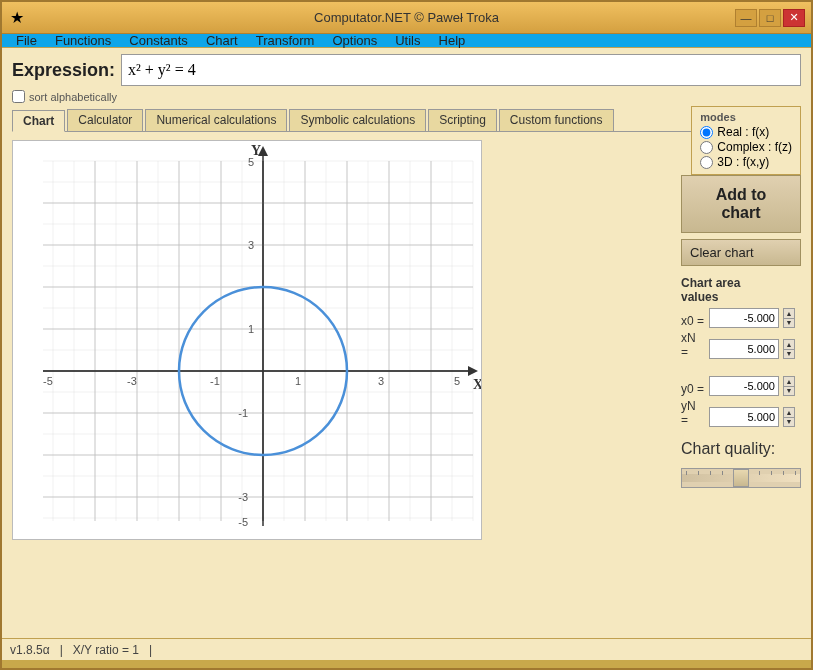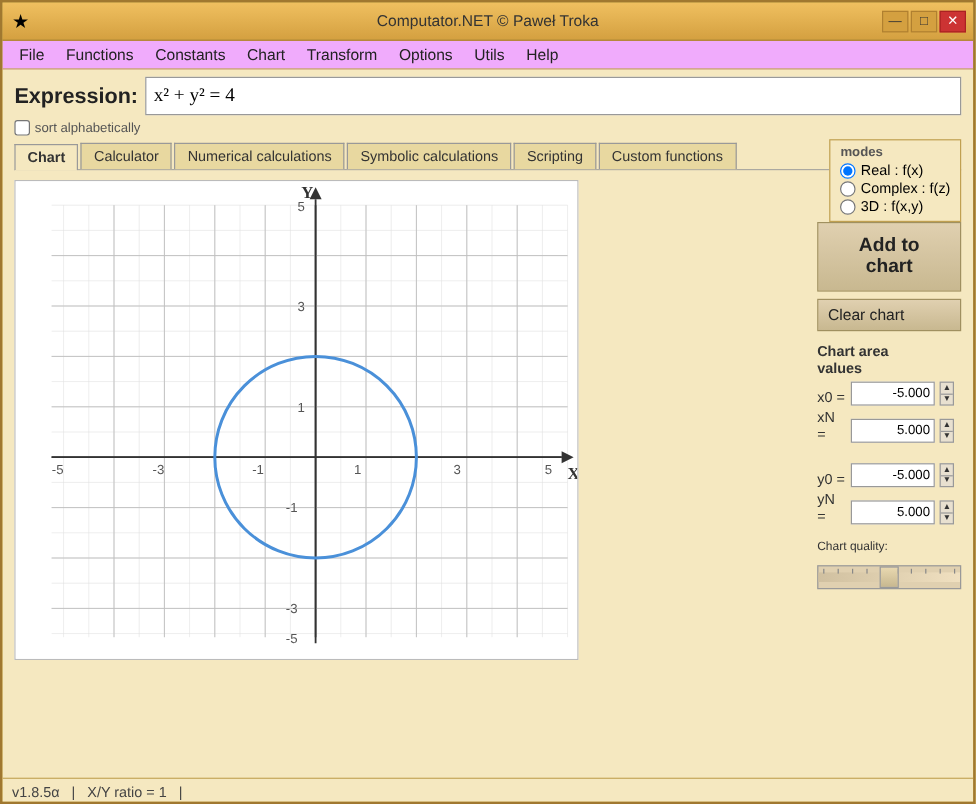--- a/index.html
+++ b/index.html
@@ -55,22 +55,22 @@
       border-color: #aa2222;
     }
     .titlebar-logo {
       position: absolute;
       left: 8px;
       font-size: 16px;
     }
 
     
     .menubar {
-      background: #f0abfc;
-      height: 24px;
+      background: #0ea5e9;
+      height: 14px;
       display: flex;
       align-items: center;
       padding: 0 6px;
       border-bottom: 1px solid #c0a050;
       gap: 2px;
     }
     .menu-item {
       padding: 2px 8px;
       cursor: pointer;
       color: #222;
@@ -267,21 +267,21 @@
       align-items: center;
       justify-content: center;
       font-size: 7px;
       cursor: pointer;
       border-bottom: 1px solid #999;
       line-height: 1;
     }
     .spin-btn span:last-child { border-bottom: none; }
 
     .chart-quality-label {
-      font-size: 10px;
+      font-size: 16px;
       color: #333;
       margin-top: 4px;
     }
     .slider-container {
       background: #e0d0b0;
       border: 1px solid #999;
       height: 20px;
       width: 100%;
       position: relative;
       margin-top: 4px;

